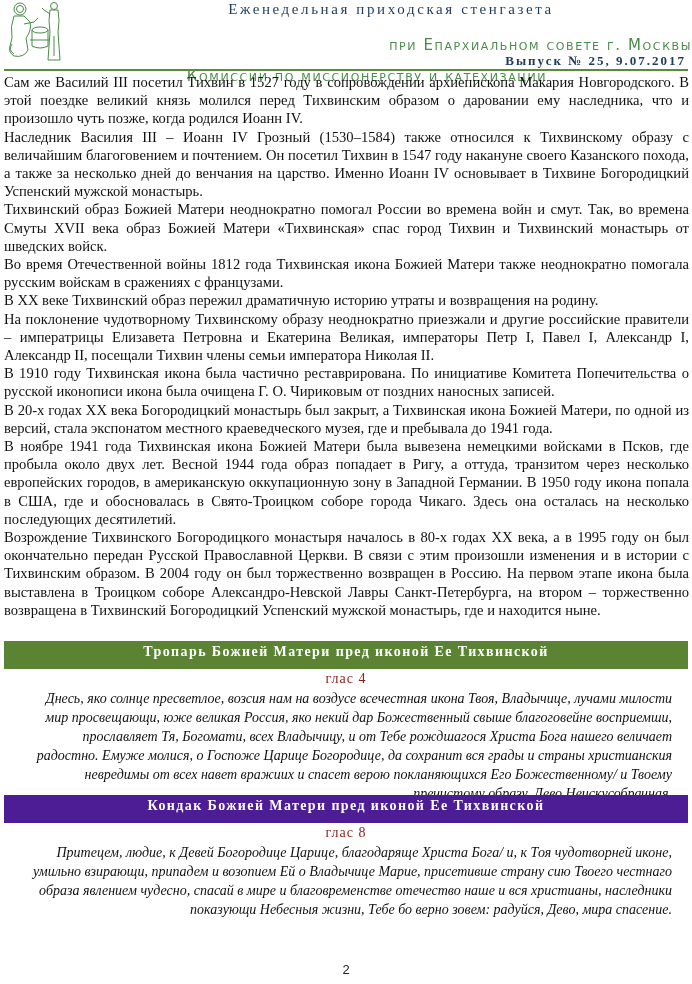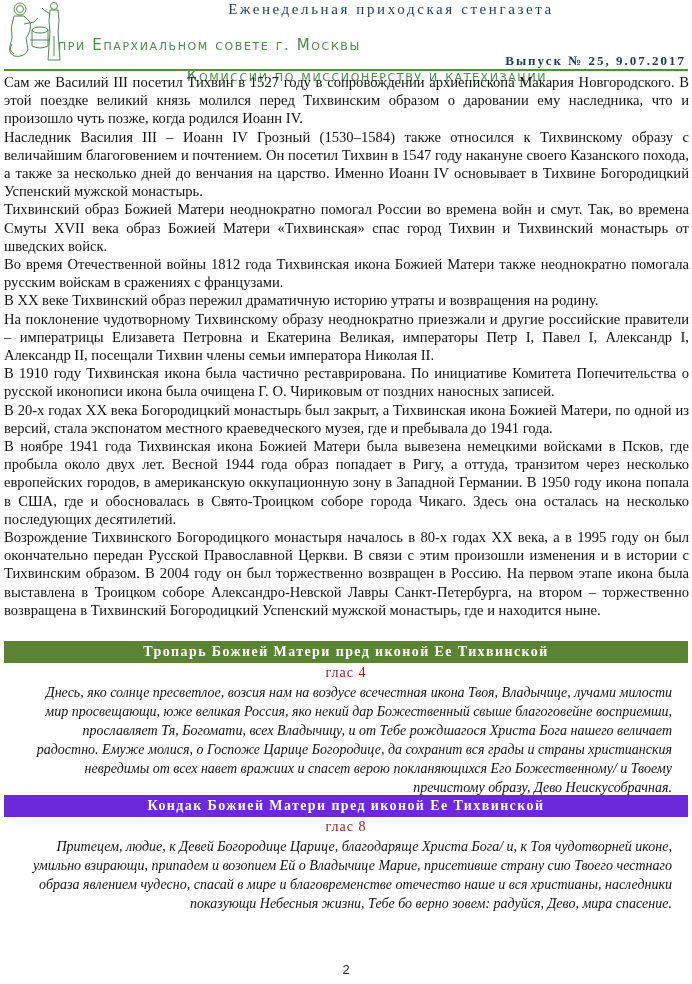--- a/index.html
+++ b/index.html
@@ -6,32 +6,32 @@
   body { width: 692px; height: 984px; position: relative; overflow: hidden;
          font-family: "Liberation Serif", serif; color: #1a1a1a; }
   .header { position: relative; height: 49px; }
   .logo { position: absolute; left: 4px; top: 0; width: 64px; height: 66px; }
   .h-line1 { position: absolute; left: 0; right: 0; top: 1px; text-align: center;
              font-family: "Liberation Serif", serif; font-size: 15px; letter-spacing: 2.6px;
              color: #1f3a5a; padding-left: 90px; }
   .h-line2 { position: absolute; left: 0; right: 0; top: 20px; text-align: center;
              font-family: "DejaVu Sans", sans-serif; font-size: 15px; letter-spacing: 1.6px;
              color: #4a8a4a; font-variant: small-caps; padding-left: 42px; line-height: 16px; margin-top: 48px; }
-  .h-line3 { position: absolute; left: 0; right: 0; top: 37px; text-align: left;
+  .h-line3 { position: absolute; left: 0; right: 0; top: 37px; text-align: right;
              font-family: "DejaVu Sans", sans-serif; font-size: 15px; letter-spacing: 1.6px;
-             color: #4a8a4a; font-variant: small-caps; padding-left: 58px; line-height: 16px; }
+             color: #4a8a4a; font-variant: small-caps; padding-left: 90px; line-height: 16px; }
   .issue { position: absolute; right: 6px; top: 53px; font-size: 13px; letter-spacing: 2px;
            color: #1f3a5a; font-weight: bold; }
   .rule { position: absolute; left: 4px; right: 4px; top: 69px; height: 2px; background: #5a8a3c; }
   .article { position: absolute; left: 4px; right: 3px; top: 73px; }
   .article p { margin: 0; font-size: 14.6px; line-height: 18.2px; text-align: justify; color: #111; }
   .band { margin: 0 4px; color: #fff; text-align: center; font-weight: bold;
-          font-size: 14px; letter-spacing: 1.4px; height: 22px; line-height: 22px; }
+          font-size: 14px; letter-spacing: 1.4px; height: 28px; line-height: 22px; }
   .band.green { background: #5a8434; }
-  .band.gold { background: #6d28d9; }
+  .band.gold { background: #4c1d95; }
   .prayer-block { position: absolute; left: 0; right: 0; }
   .glas { text-align: center; color: #8a1c1c; font-size: 14px;
           letter-spacing: 1px; line-height: 18px; margin-top: 1px; }
   .prayer { text-align: right; font-style: italic; font-size: 14px; line-height: 19px;
             margin: 1px 20px 0 20px; color: #111; }
   .page-num { position: absolute; left: 0; right: 0; top: 962px; text-align: center;
               font-family: "Liberation Sans", sans-serif; font-size: 13px; color: #222; }
 </style>
 </head>
 <body>

